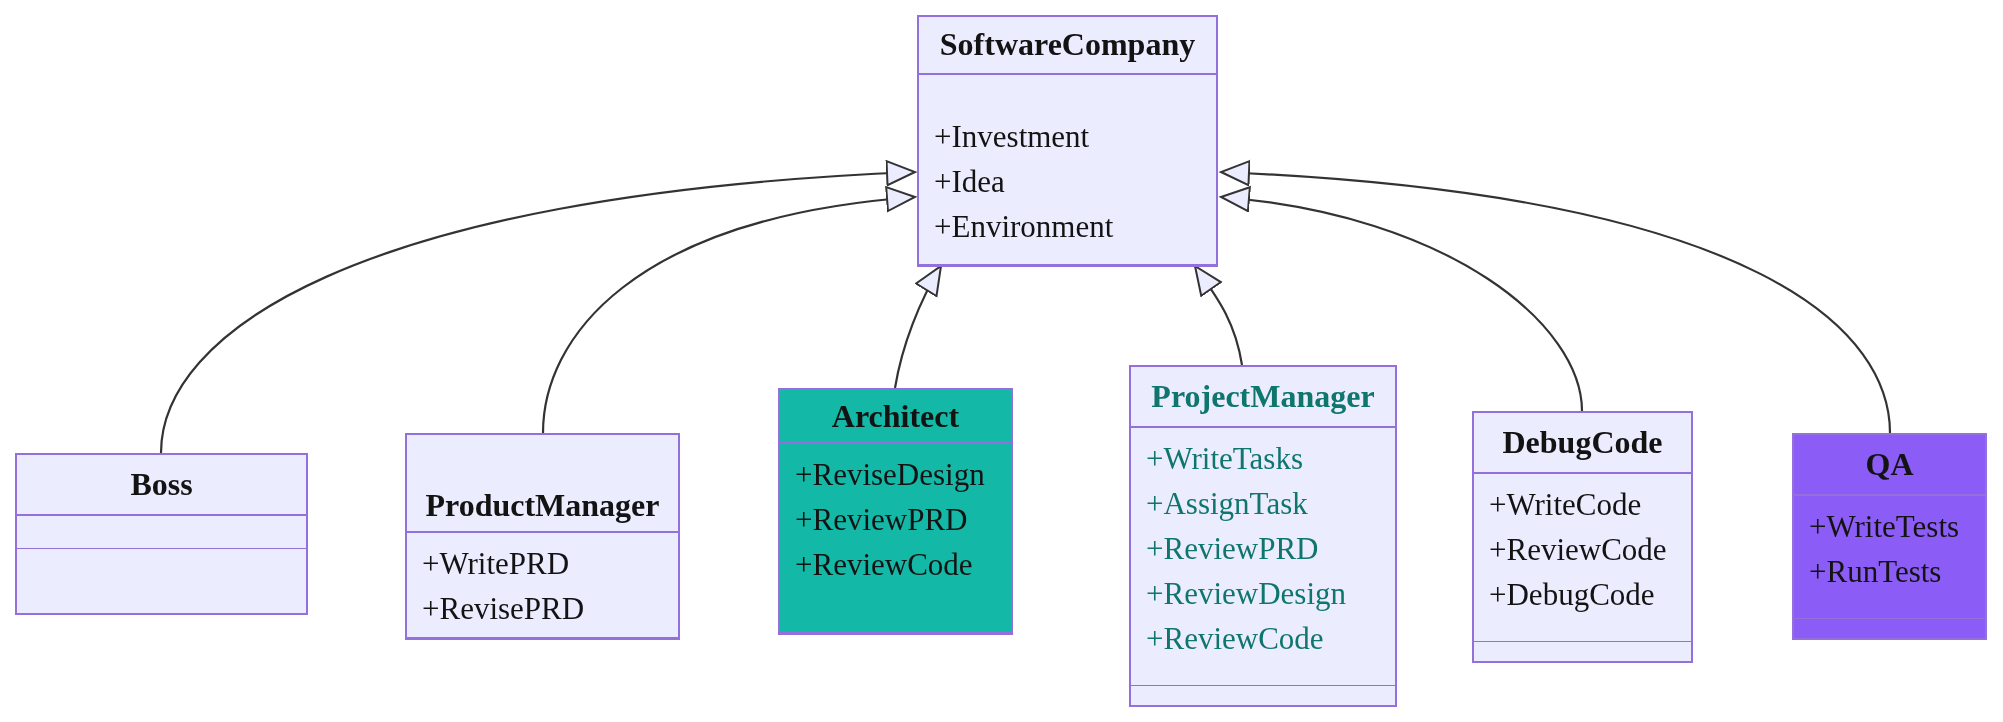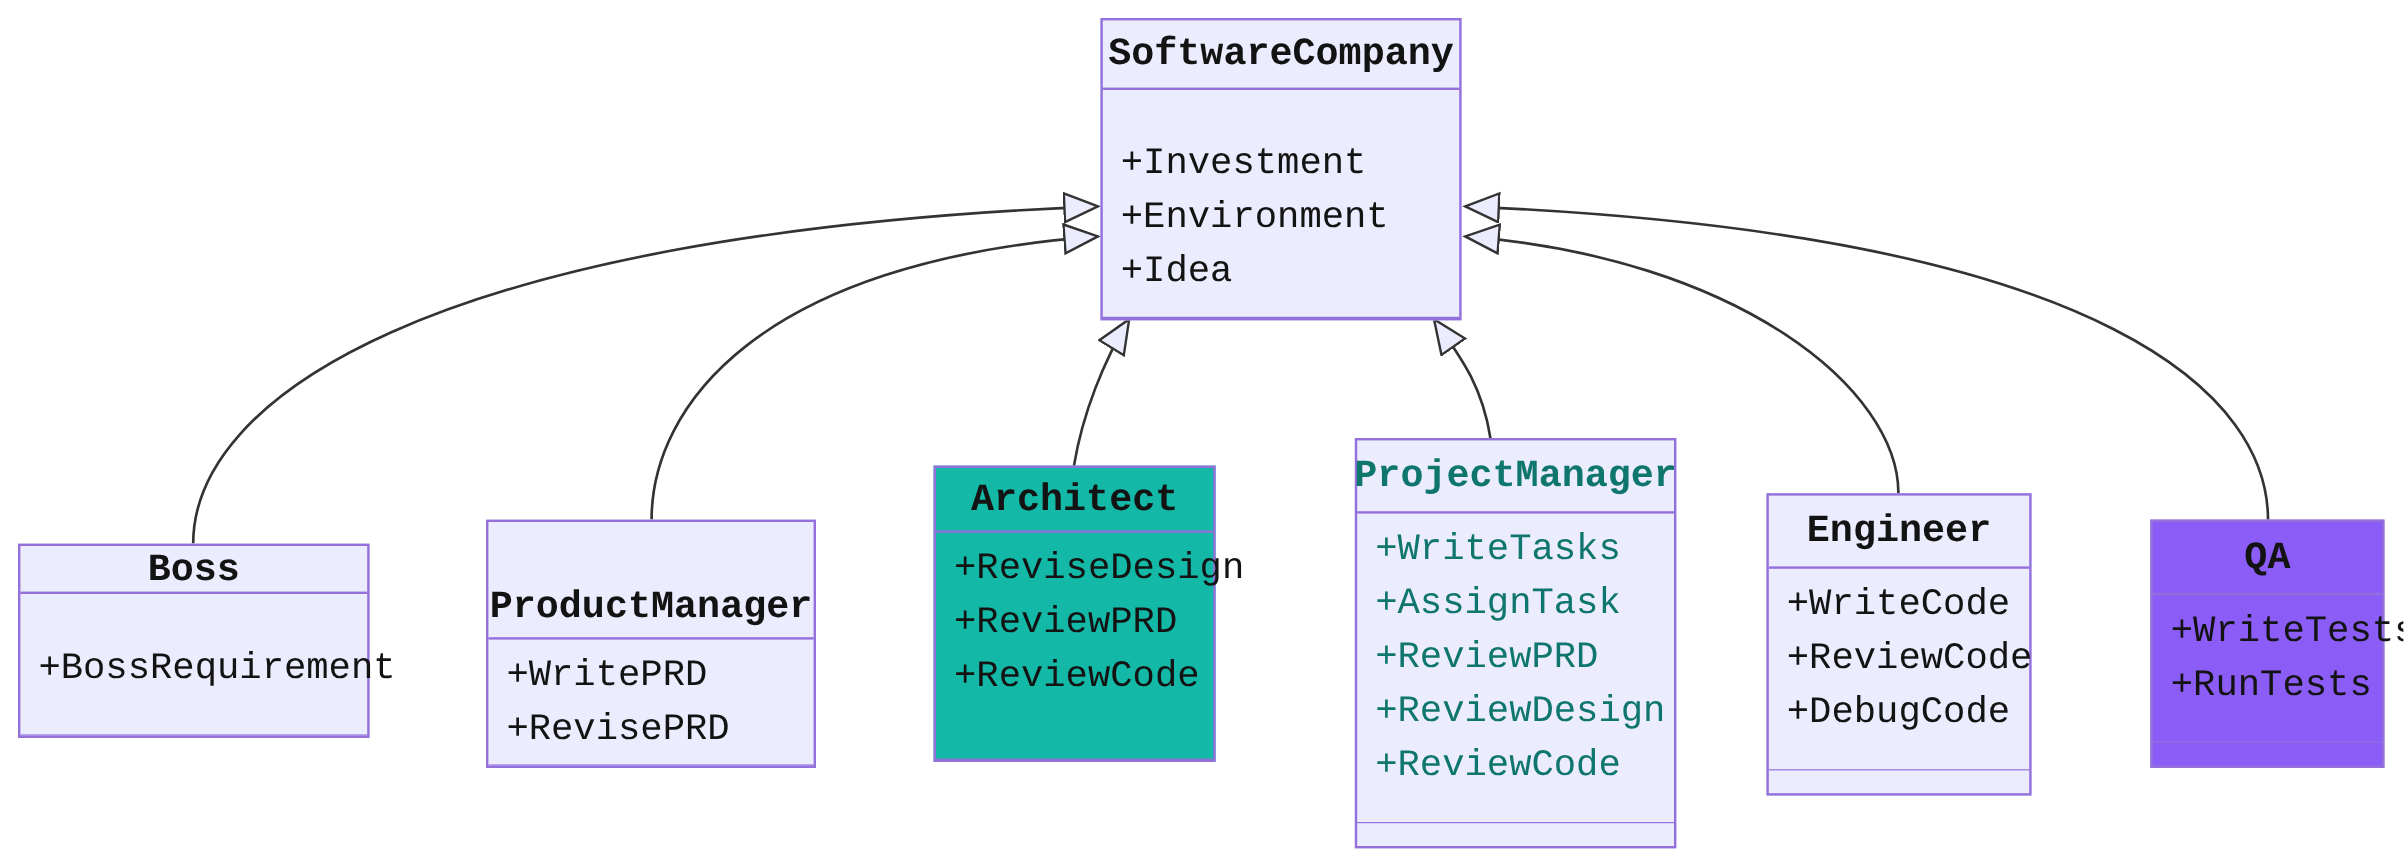--- a/index.html
+++ b/index.html
@@ -1,21 +1,21 @@
 <!DOCTYPE html>
 <html><head>
 <meta charset="utf-8">
 <style>
   html, body { margin: 0; padding: 0; background: #ffffff; }
   #stage {
     position: relative;
     width: 2003px;
     height: 722px;
     background: #ffffff;
-    font-family: Liberation Mono, monospace;
+    font-family: Liberation Serif, serif;
     overflow: hidden;
   }
   #edge-layer {
     position: absolute;
     left: 0; top: 0;
     width: 2003px; height: 722px;
   }
   .class-box {
     position: absolute;
     box-sizing: border-box;
@@ -70,30 +70,27 @@
         <path d="M1242,365 C1235,320 1216,296 1195,266" fill="none" stroke="#333333" stroke-width="2.2" marker-end="url(#hollow-triangle)"></path>
         <path d="M1582,411 C1582,325 1450,215 1221,197" fill="none" stroke="#333333" stroke-width="2.2" marker-end="url(#hollow-triangle)"></path>
         <path d="M1890,433 C1890,335 1770,195 1221,172" fill="none" stroke="#333333" stroke-width="2.2" marker-end="url(#hollow-triangle)"></path>
       </g>
   </svg>
   <div id="nodes">
       <div class="class-box" style="left: 917px; top: 15px; width: 301px; height: 252px; background: rgb(236, 236, 255); border-color: rgb(147, 112, 219); color: rgb(19, 19, 19);">
         <div class="class-title" style="border-bottom-color: rgb(147, 112, 219);">SoftwareCompany</div>
         <ul class="class-attrs" style="height: 167px; margin-top: 31px;">
           <li>+Investment</li>
+          <li>+Idea</li>
           <li>+Environment</li>
-          <li>+Idea</li>
         </ul>
         <div class="class-methods" style="border-top-color: rgb(147, 112, 219);"></div>
       </div>
       <div class="class-box" style="left: 15px; top: 453px; width: 293px; height: 162px; background: rgb(236, 236, 255); border-color: rgb(147, 112, 219); color: rgb(19, 19, 19); gap: 32px;">
         <div class="class-title" style="border-bottom-color: rgb(147, 112, 219);">Boss</div>
-        <ul class="class-attrs" style="height: 77px;">
-          <li>+BossRequirement</li>
-        </ul>
         <div class="class-methods" style="border-top-color: rgb(147, 112, 219);"></div>
       </div>
       <div class="class-box" style="left: 405px; top: 433px; width: 275px; height: 207px; background: rgb(236, 236, 255); border-color: rgb(147, 112, 219); color: rgb(19, 19, 19);">
         <div class="class-title" style="border-bottom-color: rgb(147, 112, 219); margin-top: 46px;">ProductManager</div>
         <ul class="class-attrs" style="height: 122px;">
           <li>+WritePRD</li>
           <li>+RevisePRD</li>
         </ul>
         <div class="class-methods" style="border-top-color: rgb(147, 112, 219);"></div>
       </div>
@@ -111,21 +108,21 @@
         <ul class="class-attrs" style="height: 257px;">
           <li>+WriteTasks</li>
           <li>+AssignTask</li>
           <li>+ReviewPRD</li>
           <li>+ReviewDesign</li>
           <li>+ReviewCode</li>
         </ul>
         <div class="class-methods" style="border-top-color: rgb(147, 112, 219);"></div>
       </div>
       <div class="class-box" style="left: 1472px; top: 411px; width: 221px; height: 252px; background: rgb(236, 236, 255); border-color: rgb(147, 112, 219); color: rgb(19, 19, 19);">
-        <div class="class-title" style="border-bottom-color: rgb(147, 112, 219);">Engineer</div>
+        <div class="class-title" style="border-bottom-color: rgb(147, 112, 219);">DebugCode</div>
         <ul class="class-attrs" style="height: 167px;">
           <li>+WriteCode</li>
           <li>+ReviewCode</li>
           <li>+DebugCode</li>
         </ul>
         <div class="class-methods" style="border-top-color: rgb(147, 112, 219);"></div>
       </div>
       <div class="class-box" style="left: 1792px; top: 433px; width: 195px; height: 207px; background: #8b5cf6; border-color: rgb(147, 112, 219); color: rgb(19, 19, 19);">
         <div class="class-title" style="border-bottom-color: rgb(147, 112, 219);">QA</div>
         <ul class="class-attrs" style="height: 122px;">

